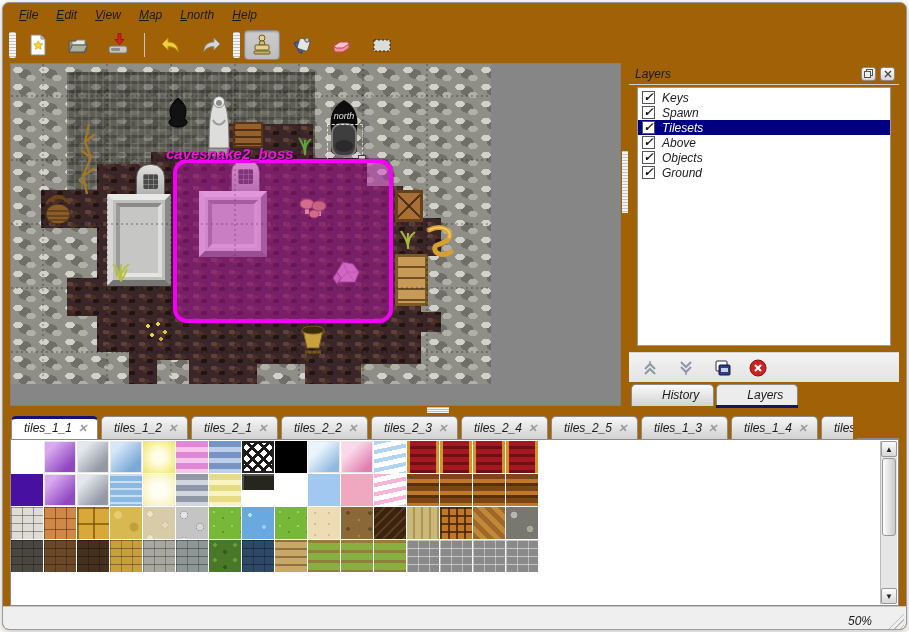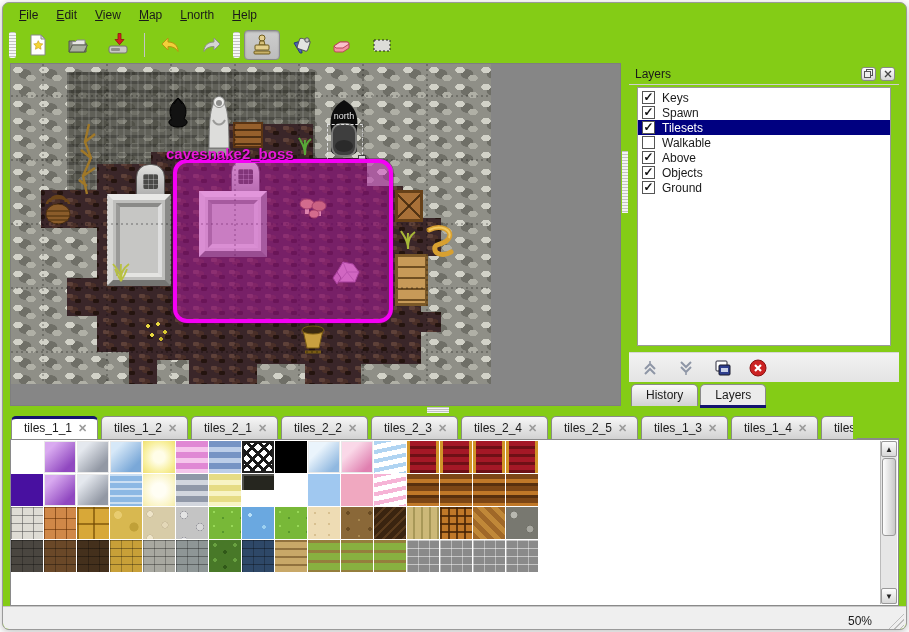--- a/index.html
+++ b/index.html
@@ -1,18 +1,18 @@
 <!DOCTYPE html>
 <html><head>
 <meta charset="utf-8">
 <style>
   * { box-sizing: border-box; margin: 0; padding: 0; }
   html,body { width: 909px; height: 632px; background:#fff; font-family:"Liberation Sans", sans-serif; font-size:12px; color:#1a1a1a; }
-  .window { position:absolute; left:2px; top:2px; width:905px; height:628px; background:#84cc16;
-            border:1px solid #9a9a9a; border-radius:7px; overflow:hidden; box-shadow:0 2px 8px rgba(0,0,0,.25); }
+  .window { position:absolute; left:2px; top:2px; width:905px; height:628px; background:#a16207;
+            border:1px solid #9a9a9a; border-radius:7px; overflow:hidden; box-shadow:0 2px 8px rgba(0,0,0,.25);font-style:italic; }
 
   
   .menubar { display:flex; align-items:center; height:24px; padding-left:8px; gap:2px; }
   .menu-item { padding:3px 8px; cursor:default; border-radius:3px; }
   .menu-item .mnemonic { text-decoration:underline; }
 
   
   .toolbar { display:flex; align-items:center; height:36px; padding-left:6px; gap:4px; }
   .grip-v { width:7px; height:26px; background:repeating-linear-gradient(to bottom,#c2c2c2 0 1px,#f6f6f6 1px 3px); border-radius:2px; }
   .tb-sep { width:1px; height:24px; background:#c4c4c4; margin:0 4px; }
@@ -90,21 +90,21 @@
   .slider-track { position:absolute; left:0; right:4px; top:6px; height:5px; background:#00008b; border-radius:2px; }
   .slider-handle { position:absolute; right:0; top:1px; width:24px; height:15px; border:1px solid #888; border-radius:4px; background:linear-gradient(#fdfdfd,#d4d4d4);
       background-image:radial-gradient(circle 1px at 50% 50%, #999 0 60%, rgba(0,0,0,0) 70%); background-size:4px 4px; background-position:center; background-clip:content-box; padding:3px 5px; }
   .layer-list { flex:1; margin:2px 8px 6px 8px; background:#fff; border:1px solid #9a9a9a; overflow:hidden; padding-top:2px; }
   .layer-row { display:flex; align-items:center; height:15px; padding-left:4px; gap:7px; }
   .layer-row.selected { background:#000080; color:#fff; }
   .cb { width:13px; height:13px; background:#fff; border:1px solid #555; font-size:12px; font-weight:bold; line-height:11px; text-align:center; color:#111; flex:0 0 auto; }
   .dock-btnrow { display:flex; align-items:center; height:30px; padding-left:10px; gap:14px; border-top:1px solid #d6d6d6; background:linear-gradient(#f2f2f2,#e4e4e4); }
   .dock-btnrow .icon-btn { width:22px; height:22px; display:flex; align-items:center; justify-content:center; }
   .dock-tabs { display:flex; height:24px; align-items:flex-end; padding-left:2px; gap:2px; }
-  .dock-tab { position:relative; padding:3px 14px 4px 14px; border:1px solid #8a8a8a; border-bottom:none; border-radius:5px 5px 0 0; background:linear-gradient(#fafafa,#d2d2d2); }
+  .dock-tab { position:relative; padding:3px 14px 4px 30px; border:1px solid #8a8a8a; border-bottom:none; border-radius:5px 5px 0 0; background:linear-gradient(#fafafa,#d2d2d2); }
   .dock-tab.active { background:#ececec; }
   .dock-tab.active::after { content:""; position:absolute; left:-1px; right:-1px; bottom:-2px; height:3px; background:#14146e; }
 
   
   .tilesets { height:192px; margin:0 7px; display:flex; flex-direction:column; position:relative; }
   .ts-header { display:flex; align-items:center; height:22px; padding:0 4px 0 6px; }
   .ts-tabs { display:flex; height:25px; align-items:flex-end; width:calc(100% - 46px); overflow:hidden; padding-left:1px; }
   .ts-tab { position:relative; flex:0 0 auto; width:87px; margin-right:3px; padding:4px 6px 4px 12px; border:1px solid #8a8a8a; border-bottom:none; border-radius:5px 5px 0 0;
             background:linear-gradient(#f6f6f6,#d2d2d2); display:flex; align-items:center; gap:6px; white-space:nowrap; }
   .ts-tab.active { background:#fff; border-top:3px solid #14146e; padding-top:2px; }
@@ -406,24 +406,20 @@
           </div>
           <div class="layer-row">
             <span class="cb">✓</span>
             <span>Spawn</span>
           </div>
           <div class="layer-row selected">
             <span class="cb">✓</span>
             <span>Tilesets</span>
           </div>
           <div class="layer-row">
-            <span class="cb"></span>
-            <span>Walkable</span>
-          </div>
-          <div class="layer-row">
             <span class="cb">✓</span>
             <span>Above</span>
           </div>
           <div class="layer-row">
             <span class="cb">✓</span>
             <span>Objects</span>
           </div>
           <div class="layer-row">
             <span class="cb">✓</span>
             <span>Ground</span>

